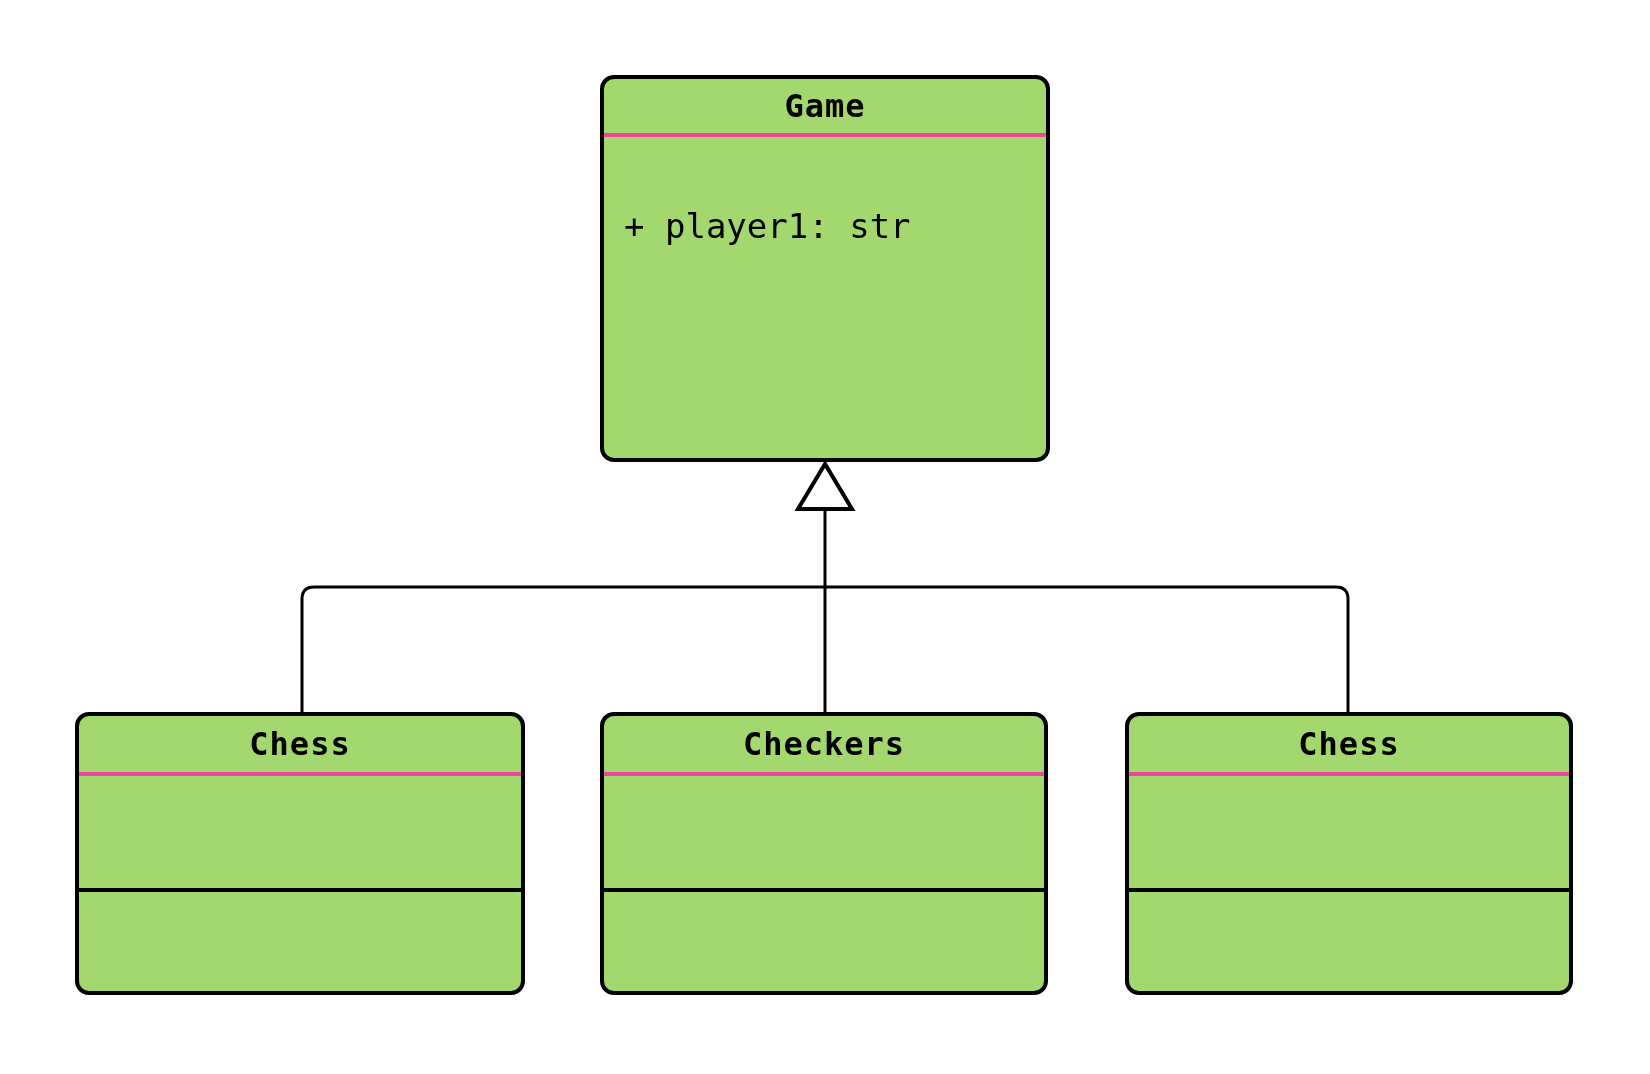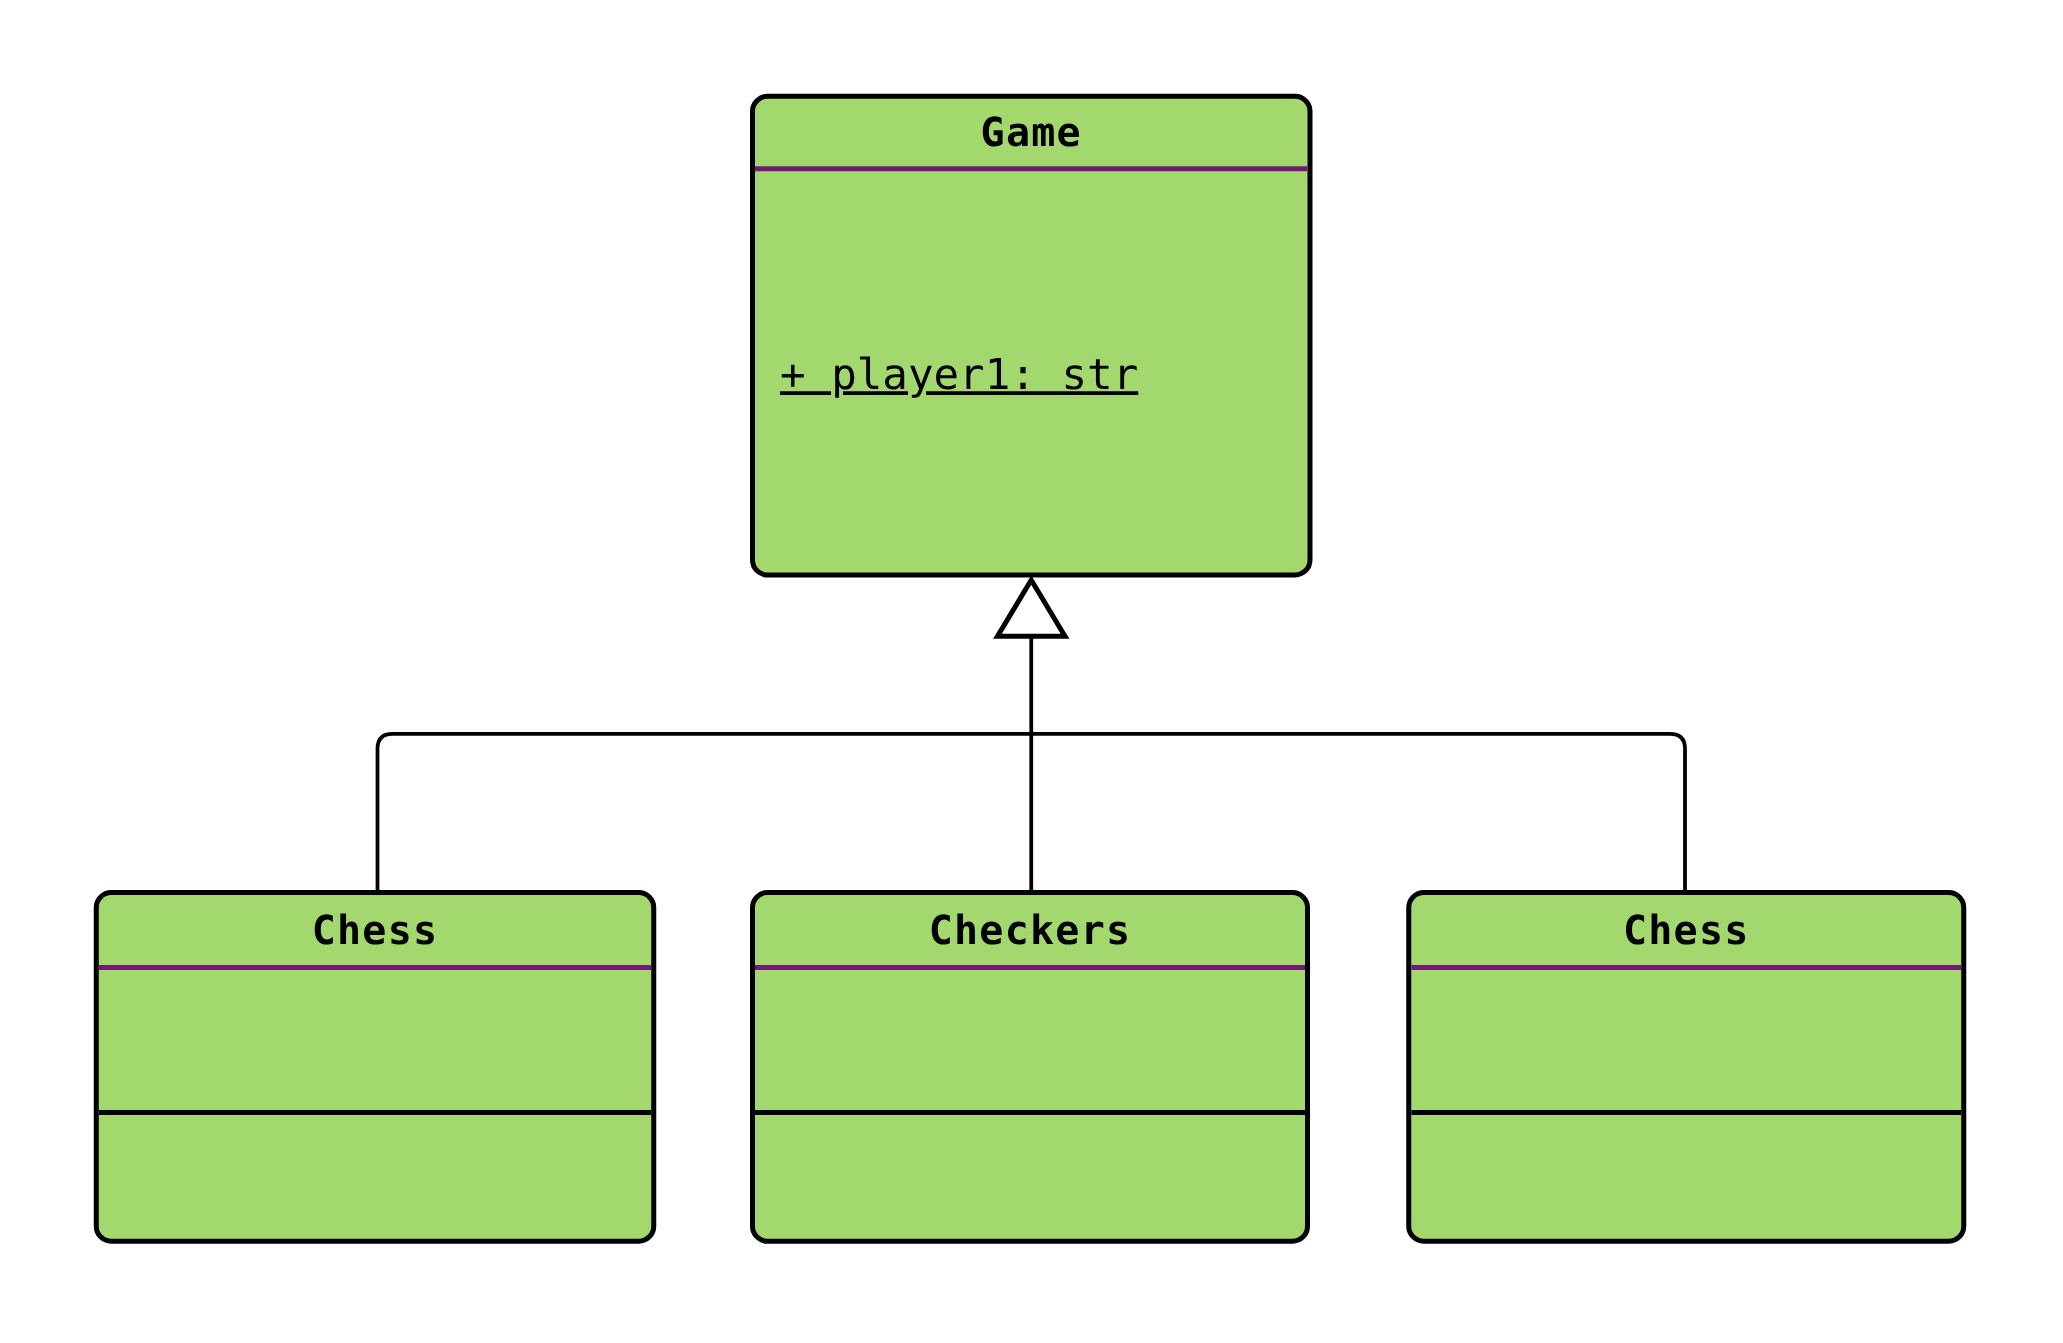--- a/index.html
+++ b/index.html
@@ -28,39 +28,38 @@
     border: 4px solid #000000;
     border-radius: 14px;
     background: #a3d86e;
     display: flex;
     flex-direction: column;
     overflow: hidden;
     color: #000000;
   }
   .uml-class .title {
     box-sizing: border-box;
-    border-bottom: 4px solid #701a75;
+    border-bottom: 4px solid #ec4899;
     display: flex;
     align-items: center;
     justify-content: center;
     font-weight: bold;
     font-size: 32px;
     letter-spacing: 1px;
     flex: 0 0 auto;
   }
   .uml-class .compartment {
     box-sizing: border-box;
     display: flex;
     flex-direction: column;
-    justify-content: flex-end;
+    justify-content: center;
     padding-left: 20px;
     font-size: 34px;
     line-height: 0.98;
     flex: 0 0 auto;
-    text-decoration: underline;
   }
   .uml-class .compartment.methods-compartment {
     border-top: 4px solid #000000;
     flex: 1 1 auto;
   }
   .uml-class .compartment .member-line {
     white-space: pre;
   }
   
   #class-game     { left: 600px;  top: 75px;  width: 450px; height: 387px; }

